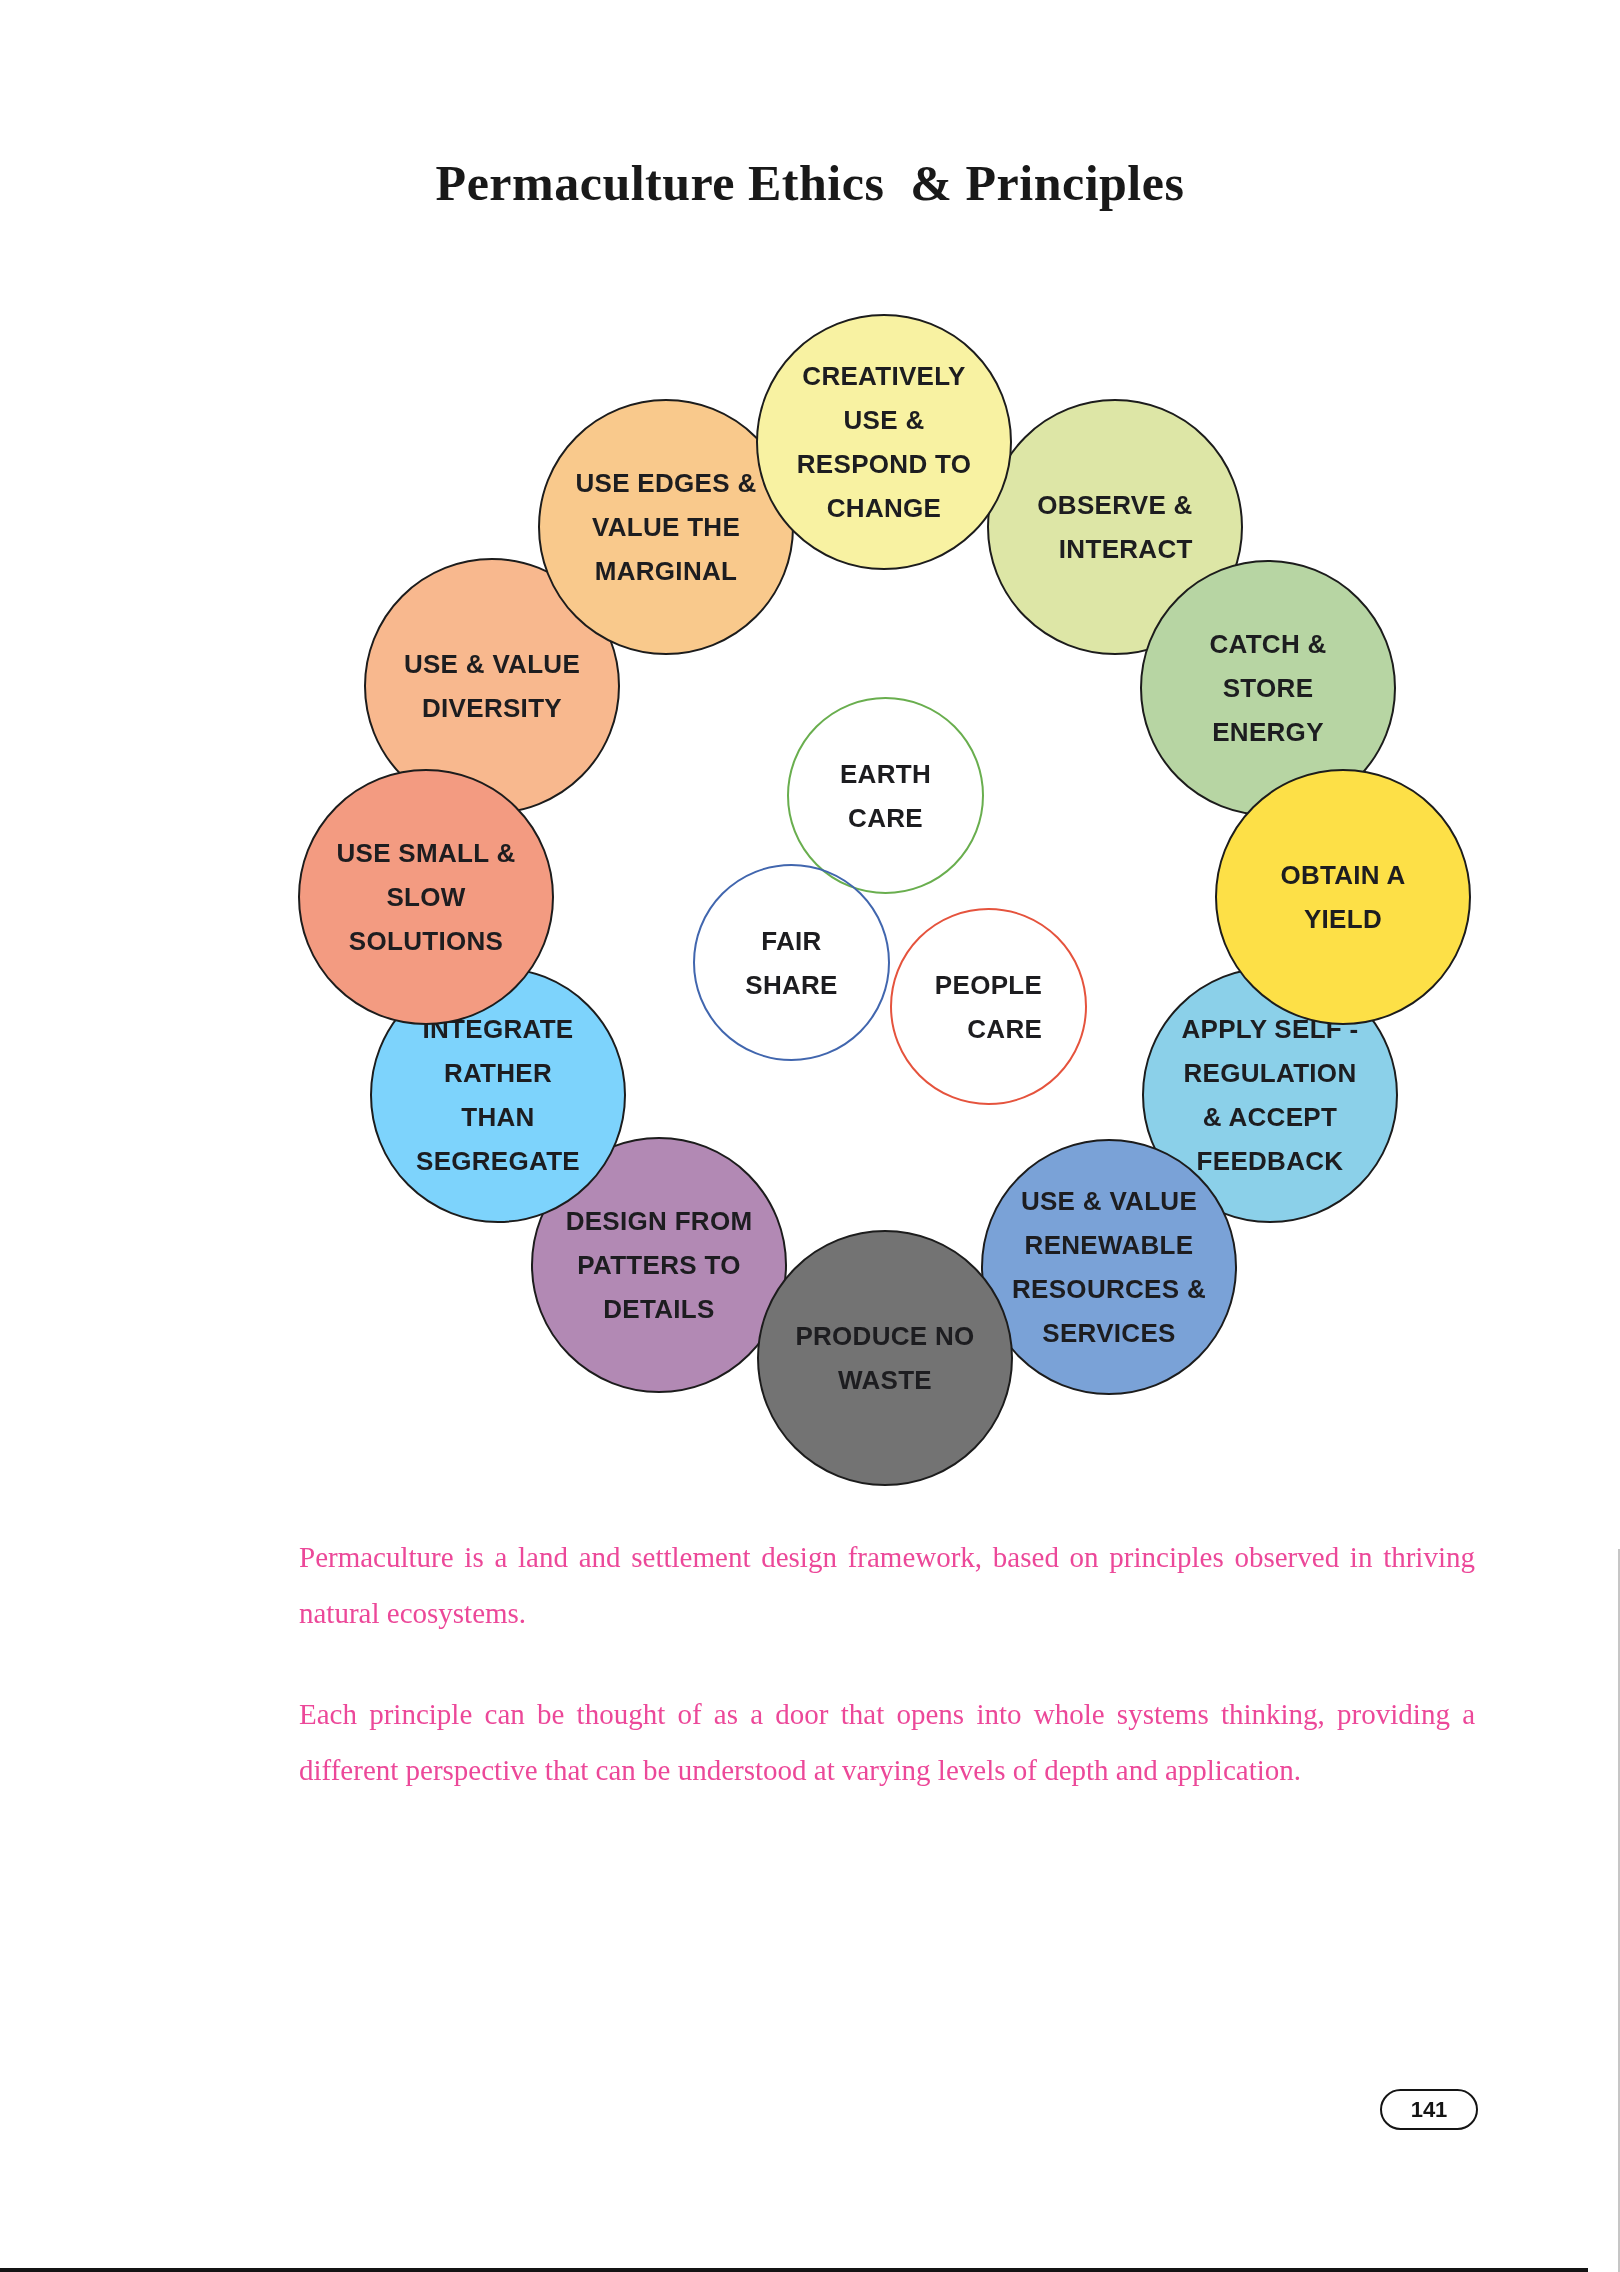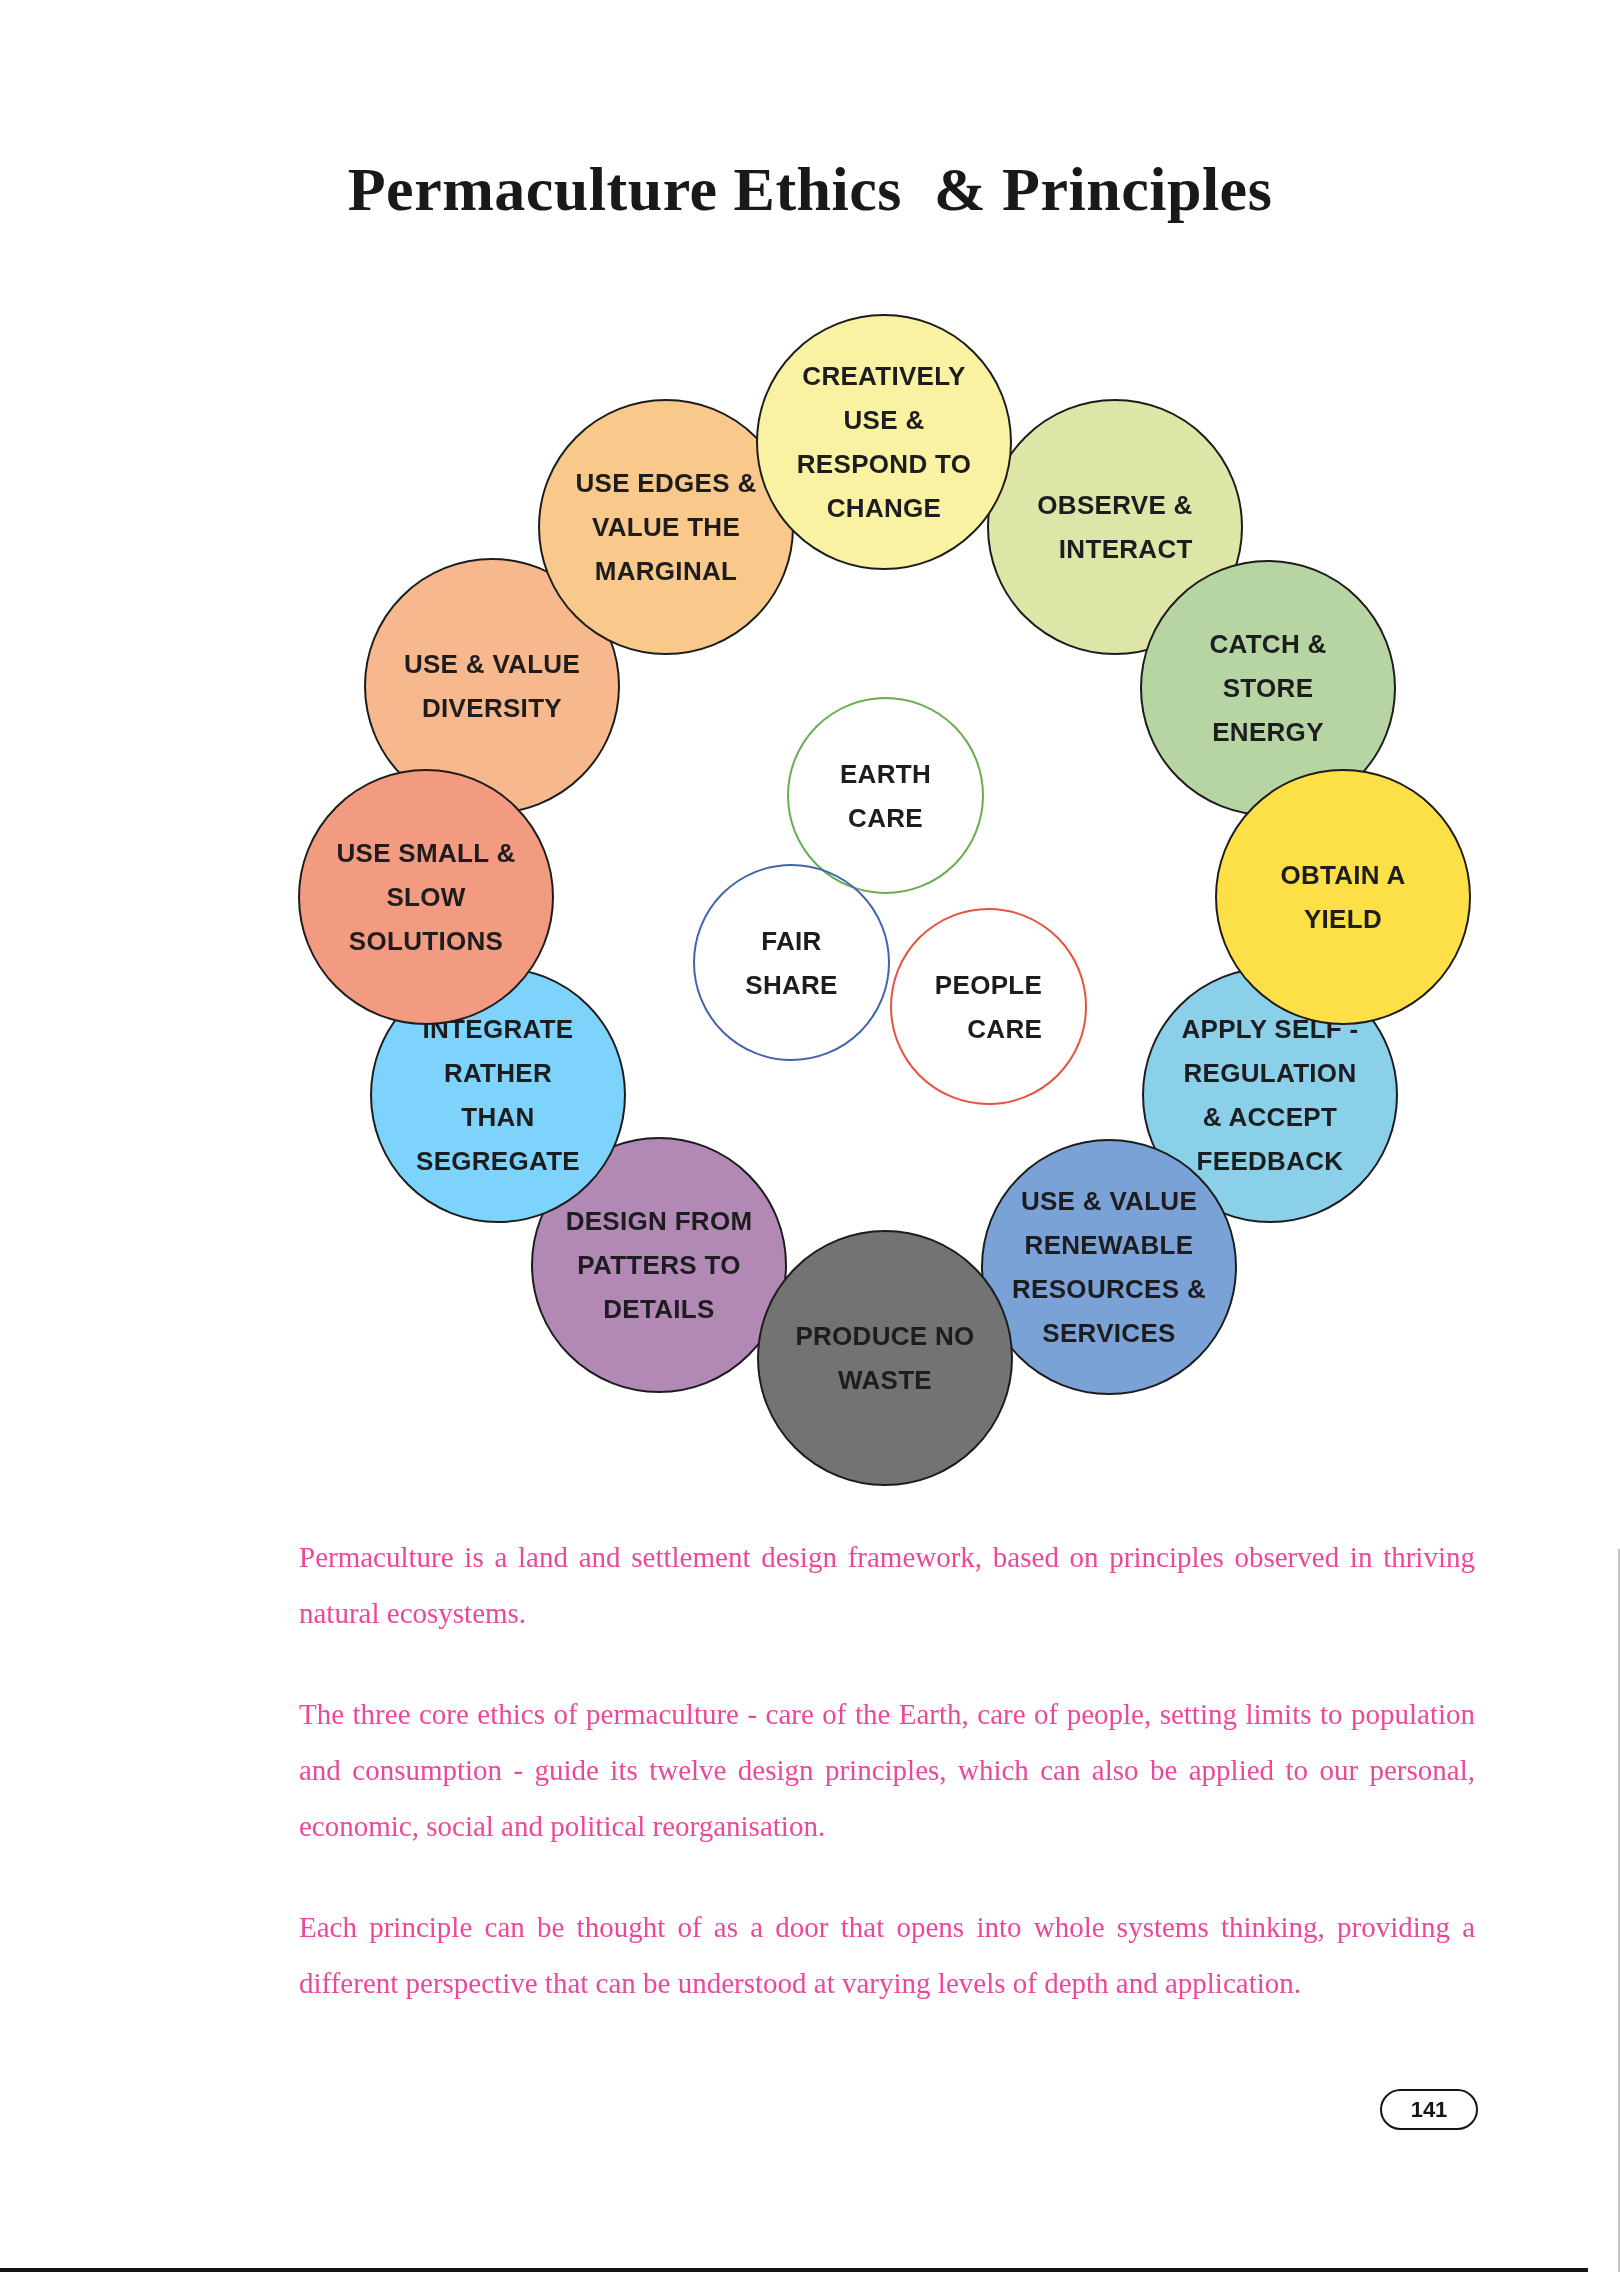--- a/index.html
+++ b/index.html
@@ -13,21 +13,21 @@
   }
   .title {
     position: absolute;
     top: 154px;
     left: 0;
     width: 100%;
     margin: 0;
     text-align: center;
     font-family: "Liberation Serif", serif;
     font-weight: 700;
-    font-size: 62px;
+    font-size: 50px;
     color: #191919;
     letter-spacing: 0.5px;
     white-space: pre-wrap;
   }
   .circle {
     position: absolute;
     border-radius: 50%;
     display: flex;
     align-items: center;
     justify-content: center;
@@ -183,21 +183,20 @@
     </div>
     <div class="circle ethic" style="left: 890px; top: 908px; border-color: rgb(229, 83, 61); text-align: right;">
       <span class="label">PEOPLE
 CARE</span>
     </div>
 
   </div>
 
   <div class="body-text">
     <p>Permaculture is a land and settlement design framework, based on principles observed in thriving natural ecosystems.</p>
-    <p>The three core ethics of permaculture - care of the Earth, care of people, setting limits to population and consumption - guide its twelve design principles, which can also be applied to our personal, economic, social and political reorganisation.</p>
     <p>Each principle can be thought of as a door that opens into whole systems thinking, providing a different perspective that can be understood at varying levels of depth and application.</p>
   </div>
 
   <div class="page-num">
     <span>141</span>
   </div>
 
   <div class="bottom-edge"></div>
   <div class="right-edge"></div>
 

